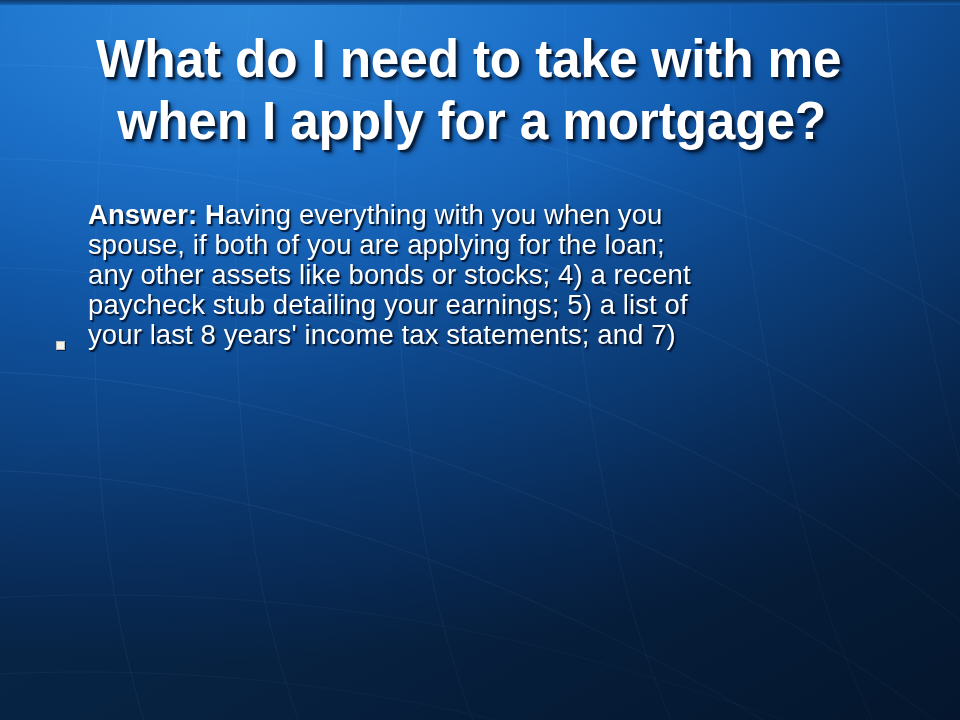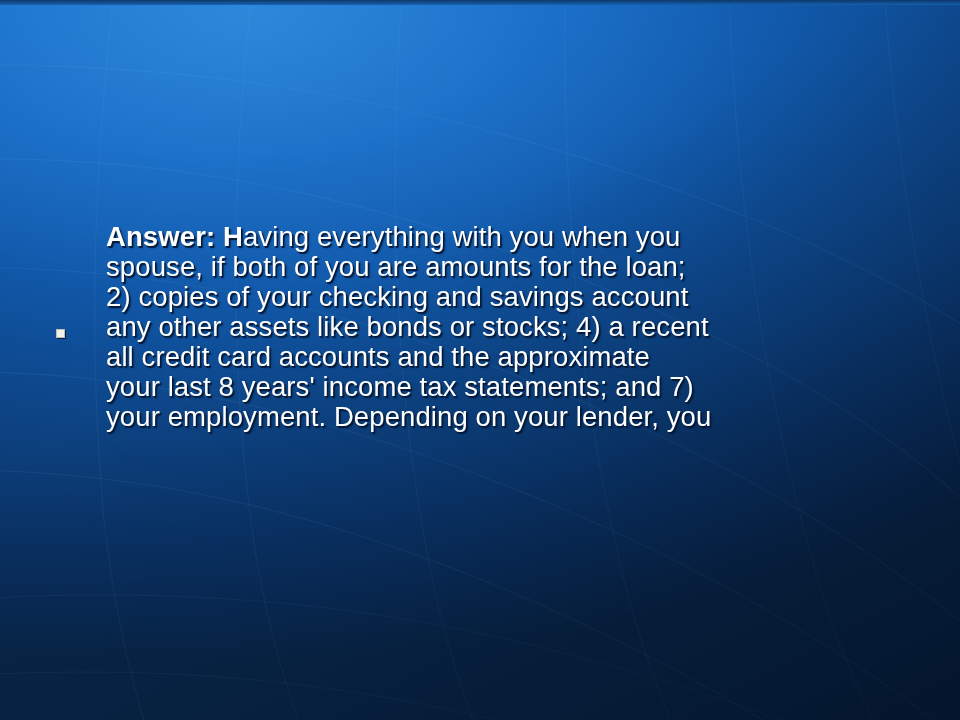--- a/index.html
+++ b/index.html
@@ -74,25 +74,24 @@
       4px 4px 5px rgba(3,14,34,0.40);
     transform: scaleX(0.97);
     transform-origin: left center;
   }
   #title-line-2 { padding-left: 22px; }
 
   
   #body-block {
     position: absolute;
     left: 56px;
-    top: 222px;
+    top: 200px;
     width: 876px;
     display: flex;
-    align-items: center;
-    gap: 18px;
+    align-items: flex-end;
   }
   #body-bullet {
     width: 9px;
     height: 9px;
     flex: 0 0 9px;
     margin-top: 13px;
     margin-right: 23px;
     background: #f2f2ea;
     box-shadow:
       1px 1px 0 rgba(6,26,56,0.85),
@@ -137,29 +136,31 @@
     </g>
     <g fill="none" stroke="#8cc6f4" stroke-opacity="0.13" stroke-width="1">
       <path d="M-40 600 C 160 586, 360 600, 560 652 C 720 694, 860 744, 960 792"></path>
       <path d="M-40 676 C 150 664, 330 678, 520 726"></path>
     </g>
   </svg>
 
   <div class="bg-vignette"></div>
   <div class="bg-topband"></div>
 
+  <div id="title-block">
+    <div class="tline" id="title-line-1">What do I need to take with me</div>
+    <div class="tline" id="title-line-2">when I apply for a mortgage?</div>
+  </div>
 
   <div id="body-block">
     <div id="body-bullet"></div>
     <div id="body-text">
       <span class="ln">
         <span class="b">Answer:</span><span>&nbsp;</span><span class="b">H</span><span>aving everything with you when you</span>
       </span>
-      <span class="ln">spouse, if both of you are amounts for the loan;</span>
-      <span class="ln">2) copies of your checking and savings account</span>
+      <span class="ln">spouse, if both of you are applying for the loan;</span>
       <span class="ln">any other assets like bonds or stocks; 4) a recent</span>
-      <span class="ln">all credit card accounts and the approximate</span>
+      <span class="ln">paycheck stub detailing your earnings; 5) a list of</span>
       <span class="ln">your last 8 years' income tax statements; and 7)</span>
-      <span class="ln">your employment. Depending on your lender, you</span>
     </div>
   </div>
 
 </div>
 
 </body></html>

